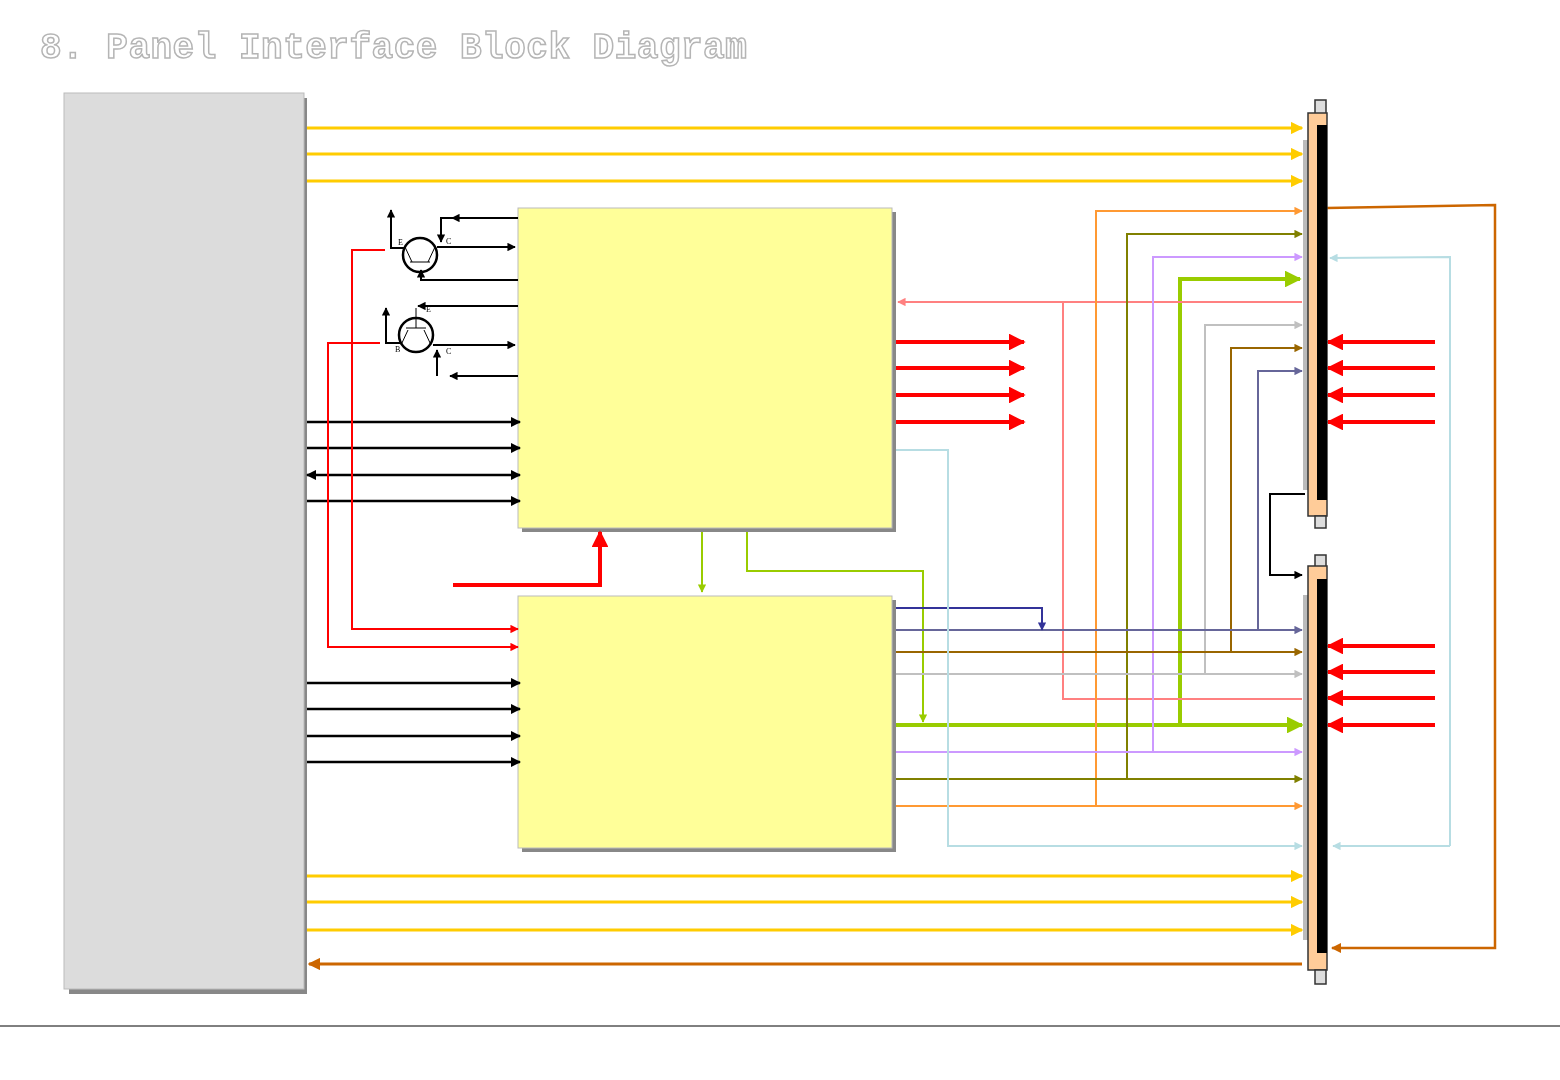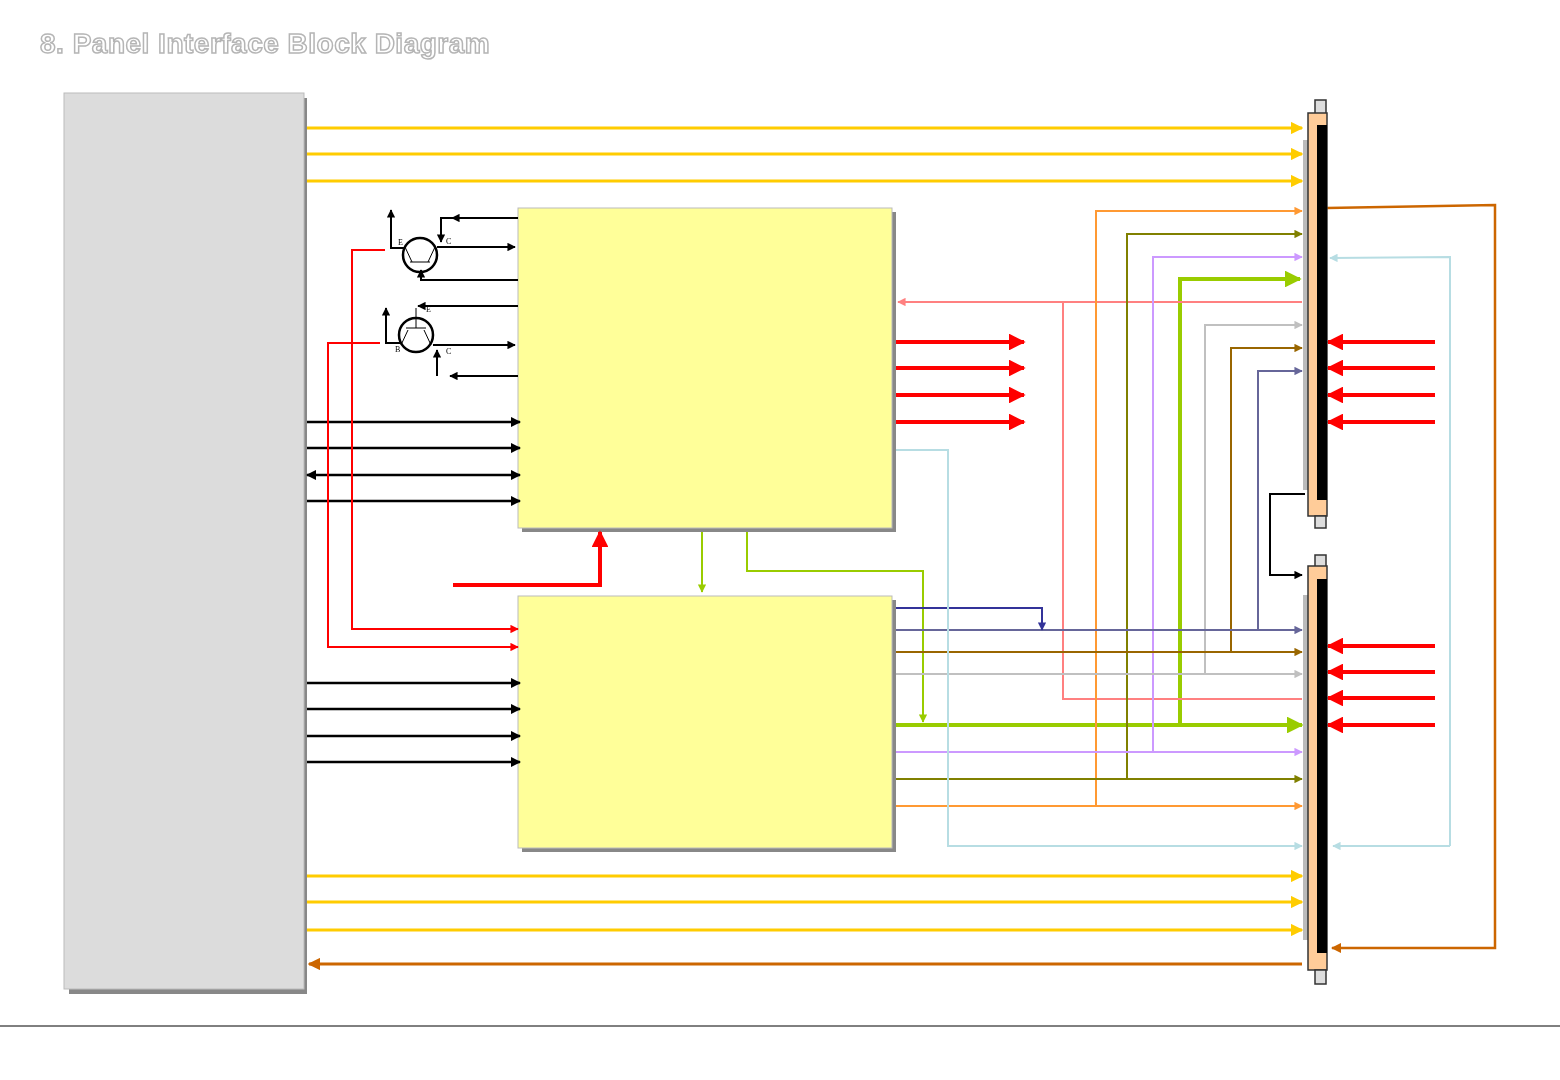--- a/index.html
+++ b/index.html
@@ -1,17 +1,17 @@
 <!DOCTYPE html>
 <html><head>
 <meta charset="utf-8">
 <style>
   html,body{margin:0;padding:0;background:#fff;}
   body{width:1560px;height:1080px;position:relative;overflow:hidden;font-family:"Liberation Sans",sans-serif;}
-  #title{position:absolute;left:40px;top:28px;font-family:Liberation Sans, sans-serif;font-weight:bold;font-size:28px;color:#fff;
+  #title{position:absolute;left:40px;top:28px;font-family:Liberation Mono, monospace;font-weight:bold;font-size:36px;color:#fff;
     -webkit-text-stroke:1.5px #b5b5b5;letter-spacing:0.5px;margin:0;}
   svg#diagram{position:absolute;left:0;top:0;}
   .pin{font-family:"Liberation Serif",serif;font-size:8px;fill:#000;}
 </style>
 </head>
 <body>
 
 <h1 id="title">8. Panel Interface Block Diagram</h1>
 
 <svg id="diagram" width="1560" height="1080" viewBox="0 0 1560 1080" xmlns="http://www.w3.org/2000/svg">

